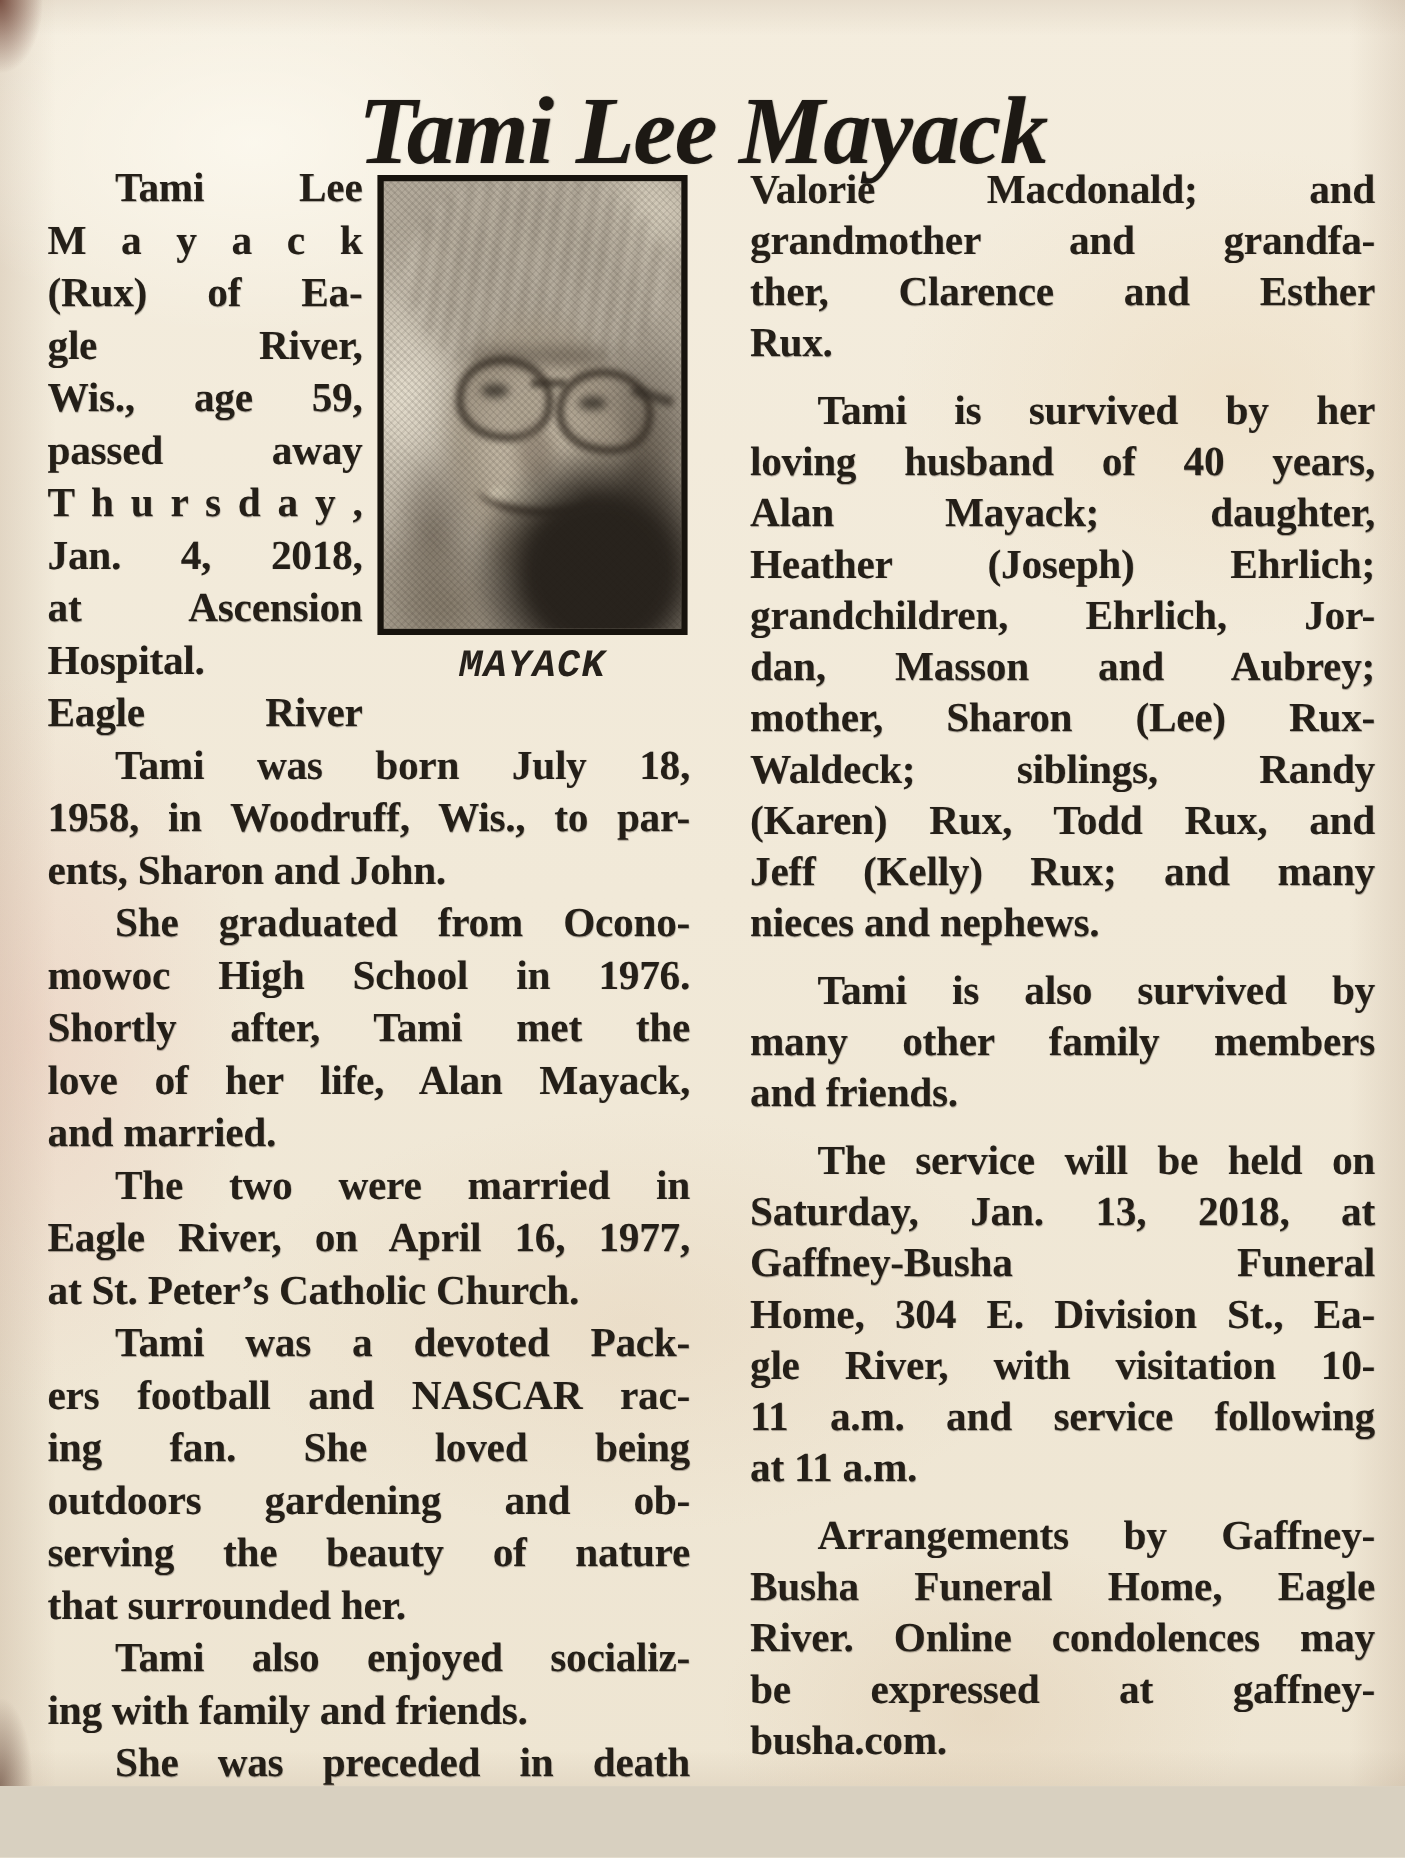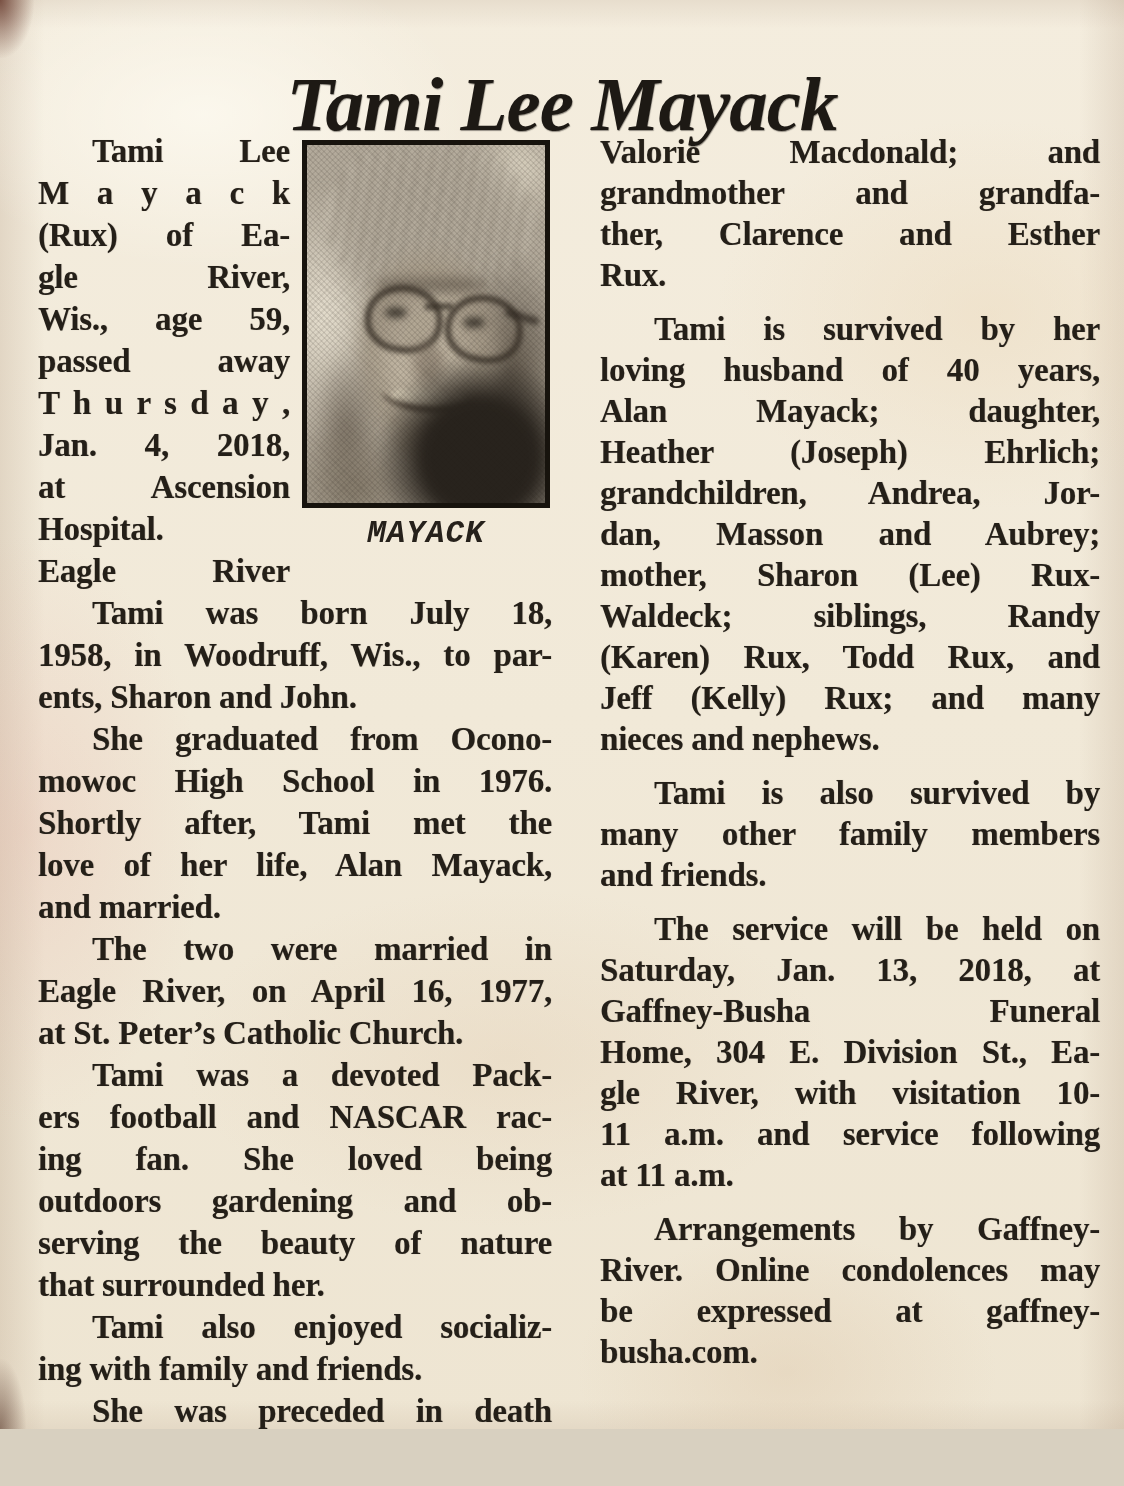--- a/index.html
+++ b/index.html
@@ -195,21 +195,21 @@
         <div class="line">Valorie Macdonald; and</div>
         <div class="line">grandmother and grandfa-</div>
         <div class="line">ther, Clarence and Esther</div>
         <div class="line last">Rux.</div>
       </div>
       <div class="para">
         <div class="line first">Tami is survived by her</div>
         <div class="line">loving husband of 40 years,</div>
         <div class="line">Alan Mayack; daughter,</div>
         <div class="line">Heather (Joseph) Ehrlich;</div>
-        <div class="line">grandchildren, Andrea, Jor-</div>
+        <div class="line">grandchildren, Ehrlich, Jor-</div>
         <div class="line">dan, Masson and Aubrey;</div>
         <div class="line">mother, Sharon (Lee) Rux-</div>
         <div class="line">Waldeck; siblings, Randy</div>
         <div class="line">(Karen) Rux, Todd Rux, and</div>
         <div class="line">Jeff (Kelly) Rux; and many</div>
         <div class="line last">nieces and nephews.</div>
       </div>
       <div class="para">
         <div class="line first">Tami is also survived by</div>
         <div class="line">many other family members</div>
@@ -219,20 +219,21 @@
         <div class="line first">The service will be held on</div>
         <div class="line">Saturday, Jan. 13, 2018, at</div>
         <div class="line">Gaffney-Busha Funeral</div>
         <div class="line">Home, 304 E. Division St., Ea-</div>
         <div class="line">gle River, with visitation 10-</div>
         <div class="line">11 a.m. and service following</div>
         <div class="line last">at 11 a.m.</div>
       </div>
       <div class="para">
         <div class="line first">Arrangements by Gaffney-</div>
+        <div class="line">Busha Funeral Home, Eagle</div>
         <div class="line">River. Online condolences may</div>
         <div class="line">be expressed at gaffney-</div>
         <div class="line last">busha.com.</div>
       </div>
     </div>
 
   <div class="paid">PAID OBITUARY</div>
   <div class="tracknum">5824</div>
 
   <div class="bleed bleed-left">of marijuana, possession of</div>

